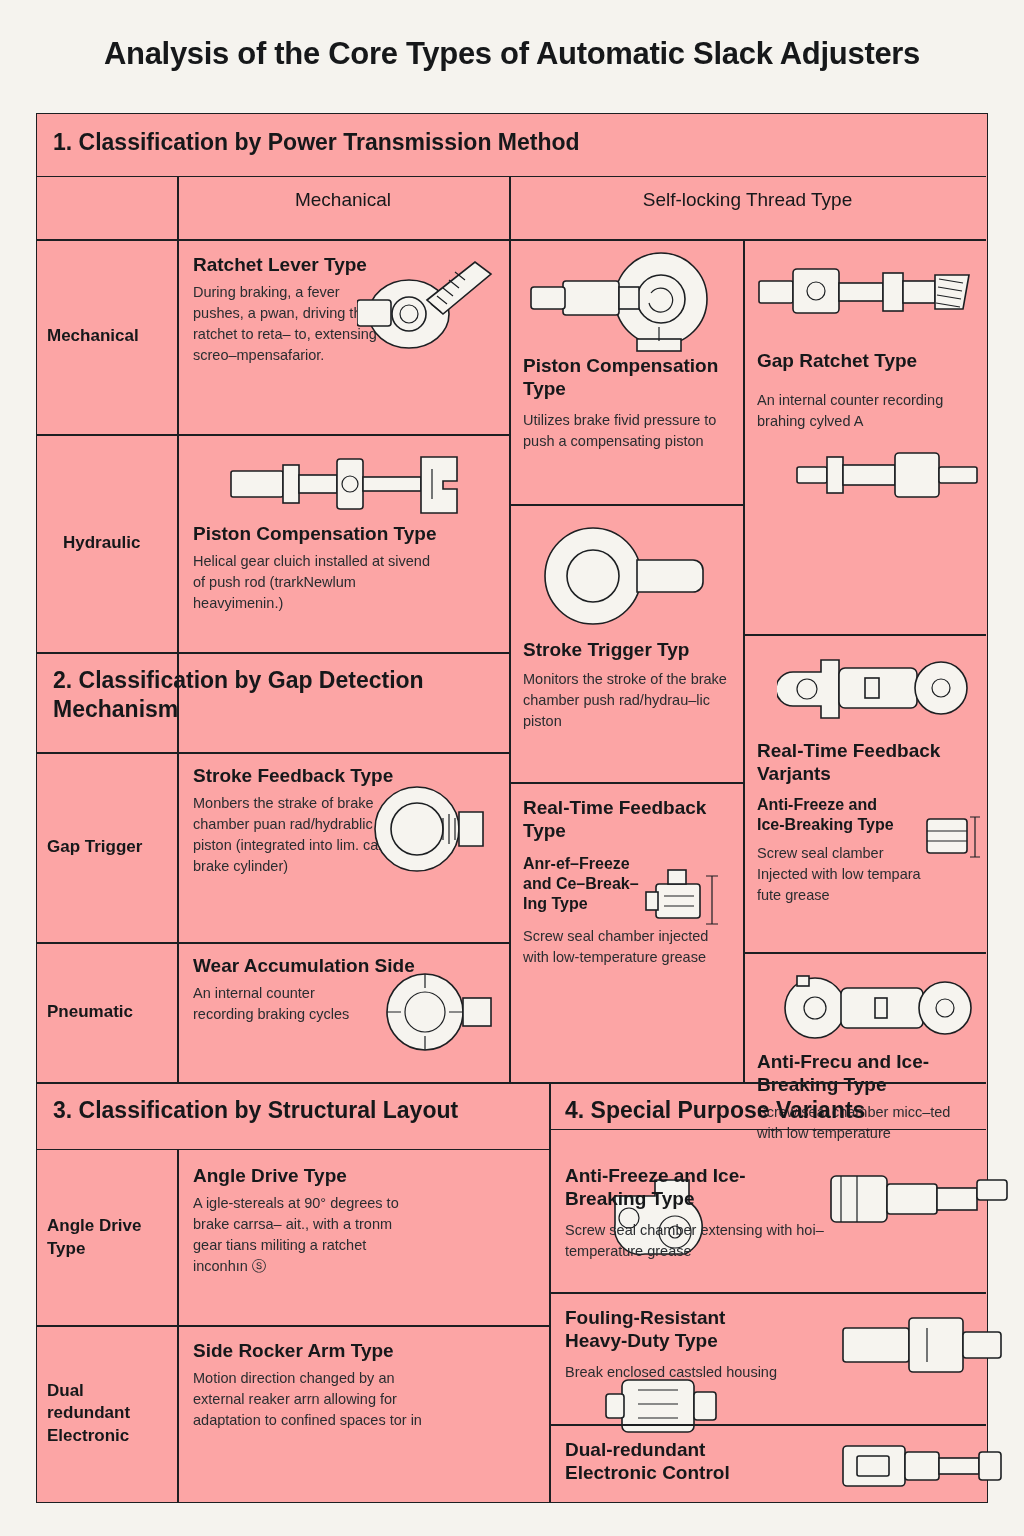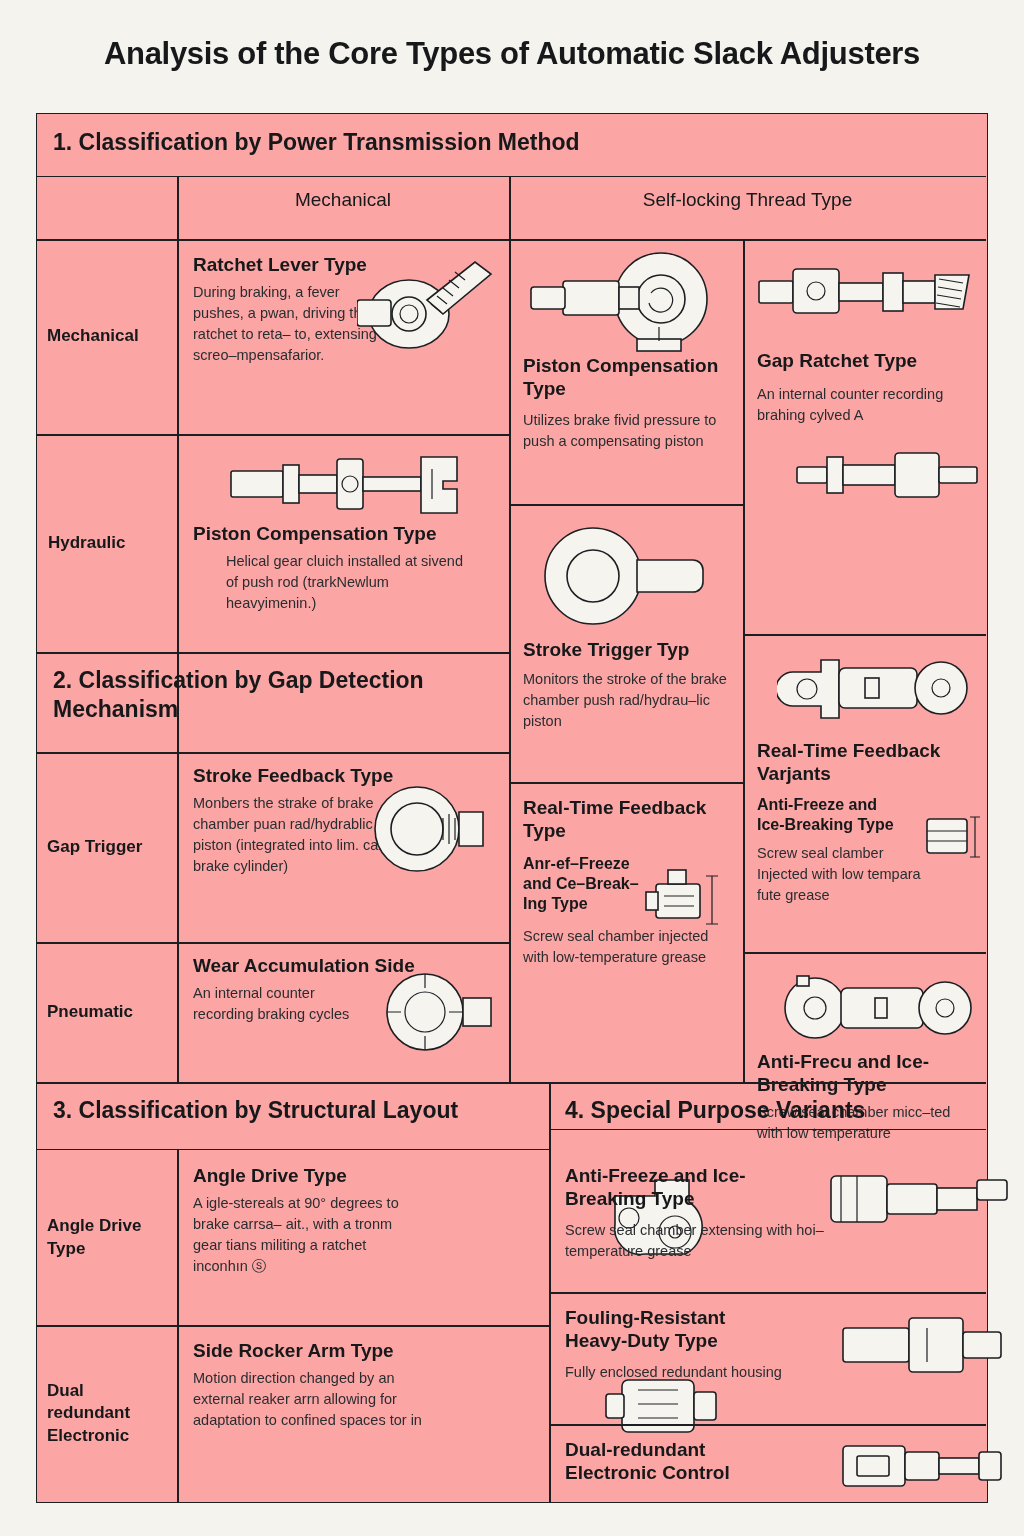--- a/index.html
+++ b/index.html
@@ -76,28 +76,28 @@
       <svg width="145" height="110" viewBox="0 0 145 110">
         <ellipse class="fillw" cx="52" cy="62" rx="40" ry="34"></ellipse>
         <circle class="ink" cx="52" cy="62" r="17"></circle>
         <rect class="fillw" x="0" y="48" width="34" height="26" rx="3"></rect>
         <path class="fillw" d="M70 48 L118 10 L134 22 L86 62 Z"></path>
         <path class="ink-thin" d="M74 52 l10 8 M80 44 l10 8 M86 36 l10 8 M92 28 l10 8 M98 20 l10 8"></path>
         <circle class="ink-thin" cx="52" cy="62" r="9"></circle>
       </svg>
     </div>
 
-    <div class="cell rowlab" style="left:1px;top:320px;width:140px;height:218px;display:flex;align-items:center;text-align:center;">
+    <div class="cell rowlab" style="left:16px;top:320px;width:140px;height:218px;display:flex;align-items:center;text-align:center;">
       <span>Hydraulic</span>
     </div>
 
     <div class="cell" style="left:140px;top:320px;width:332px;height:218px;padding:0 16px;">
       <div style="height:88px;"></div>
       <div class="ctitle">Piston Compensation Type</div>
-      <div class="cbody" style="margin-top:6px;width:250px;margin-left:33px;">Helical gear cluich installed at sivend of push rod (trarkNewlum heavyimenin.)</div>
+      <div class="cbody" style="margin-top:6px;width:250px;">Helical gear cluich installed at sivend of push rod (trarkNewlum heavyimenin.)</div>
     </div>
     <div style="position:absolute;left:190px;top:325px;">
       <svg width="260" height="90" viewBox="0 0 260 90">
         <rect class="fillw" x="4" y="32" width="52" height="26" rx="2"></rect>
         <rect class="fillw" x="56" y="26" width="16" height="38"></rect>
         <rect class="fillw" x="72" y="36" width="38" height="18"></rect>
         <rect class="fillw" x="110" y="20" width="26" height="50" rx="3"></rect>
         <rect class="fillw" x="136" y="38" width="58" height="14"></rect>
         <path class="fillw" d="M194 18 h36 v24 h-14 v8 h14 v24 h-36 z"></path>
         <path class="ink-thin" d="M205 30 v30"></path>
@@ -150,21 +150,21 @@
         <rect class="fillw" x="4" y="30" width="12" height="18"></rect>
         <path class="ink-thin" d="M70 14 v48 M64 14 h12 M64 62 h12"></path>
         <path class="ink-thin" d="M22 34 h30 M22 44 h30"></path>
       </svg>
     </div>
 
     <div class="hline" style="left:706px;top:520px;width:243px;"></div>
     <div class="cell" style="left:706px;top:125px;width:243px;height:395px;padding:0 14px;">
       <div style="height:110px;"></div>
       <div class="ctitle">Gap Ratchet Type</div>
-      <div class="cbody" style="margin-top:12px;">An internal counter recording brahing cylved A</div>
+      <div class="cbody" style="margin-top:18px;">An internal counter recording brahing cylved A</div>
     </div>
     <div style="position:absolute;left:718px;top:135px;">
       <svg width="225" height="90" viewBox="0 0 225 90">
         <rect class="fillw" x="4" y="32" width="34" height="22" rx="2"></rect>
         <rect class="fillw" x="38" y="20" width="46" height="44" rx="4"></rect>
         <circle class="ink-thin" cx="61" cy="42" r="9"></circle>
         <rect class="fillw" x="84" y="34" width="44" height="18"></rect>
         <rect class="fillw" x="128" y="24" width="20" height="38"></rect>
         <rect class="fillw" x="148" y="32" width="32" height="22"></rect>
         <path class="fillw" d="M180 26 h34 l-6 34 h-28 z"></path>
@@ -321,21 +321,21 @@
         <rect class="fillw" x="60" y="24" width="50" height="30" rx="3"></rect>
         <rect class="fillw" x="110" y="28" width="40" height="22"></rect>
         <rect class="fillw" x="150" y="20" width="30" height="20" rx="3"></rect>
         <path class="ink-thin" d="M14 16 v46 M30 16 v46"></path>
       </svg>
     </div>
 
     <div class="hline" style="left:512px;top:1310px;width:437px;"></div>
     <div class="cell" style="left:512px;top:1178px;width:437px;height:132px;padding:14px 16px;">
       <div class="ctitle" style="width:215px;">Fouling-Resistant Heavy-Duty Type</div>
-      <div class="cbody" style="margin-top:10px;">Fully enclosed redundant housing</div>
+      <div class="cbody" style="margin-top:10px;">Break enclosed castsled housing</div>
     </div>
     <div style="position:absolute;left:800px;top:1192px;">
       <svg width="170" height="80" viewBox="0 0 170 80">
         <rect class="fillw" x="6" y="22" width="66" height="34" rx="3"></rect>
         <rect class="fillw" x="72" y="12" width="54" height="54" rx="4"></rect>
         <rect class="fillw" x="126" y="26" width="38" height="26" rx="3"></rect>
         <path class="ink-thin" d="M90 22 v34"></path>
       </svg>
     </div>
 

